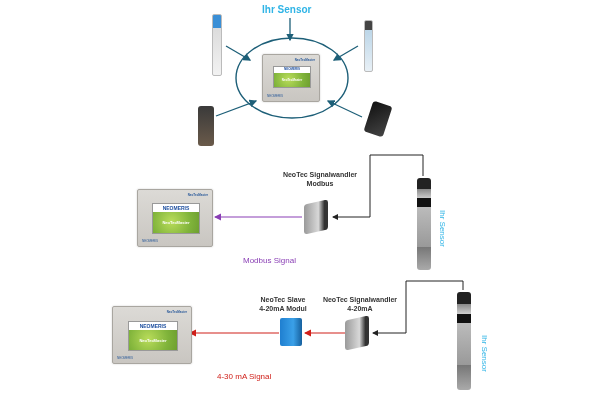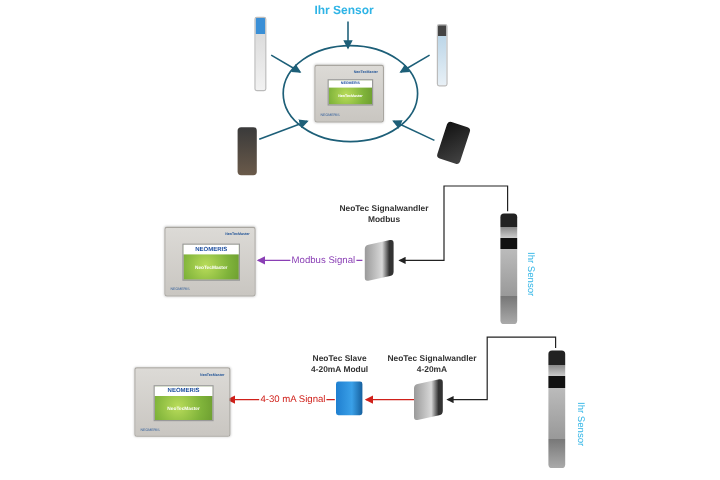--- a/index.html
+++ b/index.html
@@ -1,19 +1,19 @@
 <!DOCTYPE html>
 <html><head>
 <meta charset="utf-8">
 <style>
   html,body{margin:0;padding:0;background:#fff;}
   body{width:600px;height:400px;position:relative;overflow:hidden;font-family:"Liberation Sans",sans-serif;}
   .abs{position:absolute;}
   .lbl{position:absolute;font-size:7px;font-weight:bold;color:#333;text-align:center;line-height:9px;}
-  .sig{position:absolute;font-size:8px;background:#fff;padding:0 1px;line-height:10px;}
+  .sig{position:absolute;font-size:8px;background:#fff;padding:0 1px;line-height:10px;margin-top:44px;}
   .panel{position:absolute;background:linear-gradient(#dcdad6,#c9c6c1);border:1px solid #a9a6a0;border-radius:2px;box-shadow:0 0 2px rgba(0,0,0,.2);}
   .panel .brand{position:absolute;right:4px;top:3px;font-size:3px;color:#2a5a9a;font-weight:bold;}
   .panel .screen{position:absolute;background:radial-gradient(circle at 40% 60%,#b9dc5a,#7fb33a 60%,#6a9a2e);border:1px solid #999;}
   .panel .logo{position:absolute;left:0;right:0;top:0;height:28%;background:#fff;color:#1b4d9e;font-weight:bold;text-align:center;}
   .panel .title{position:absolute;left:0;right:0;color:#fff;font-weight:bold;text-align:center;}
   .panel .foot{position:absolute;left:4px;bottom:3px;font-size:3px;color:#2a5a9a;}
   .vtxt{position:absolute;font-size:8px;color:#2fb4e6;transform:rotate(90deg);transform-origin:left top;white-space:nowrap;}
 </style>
 </head>
 <body>

